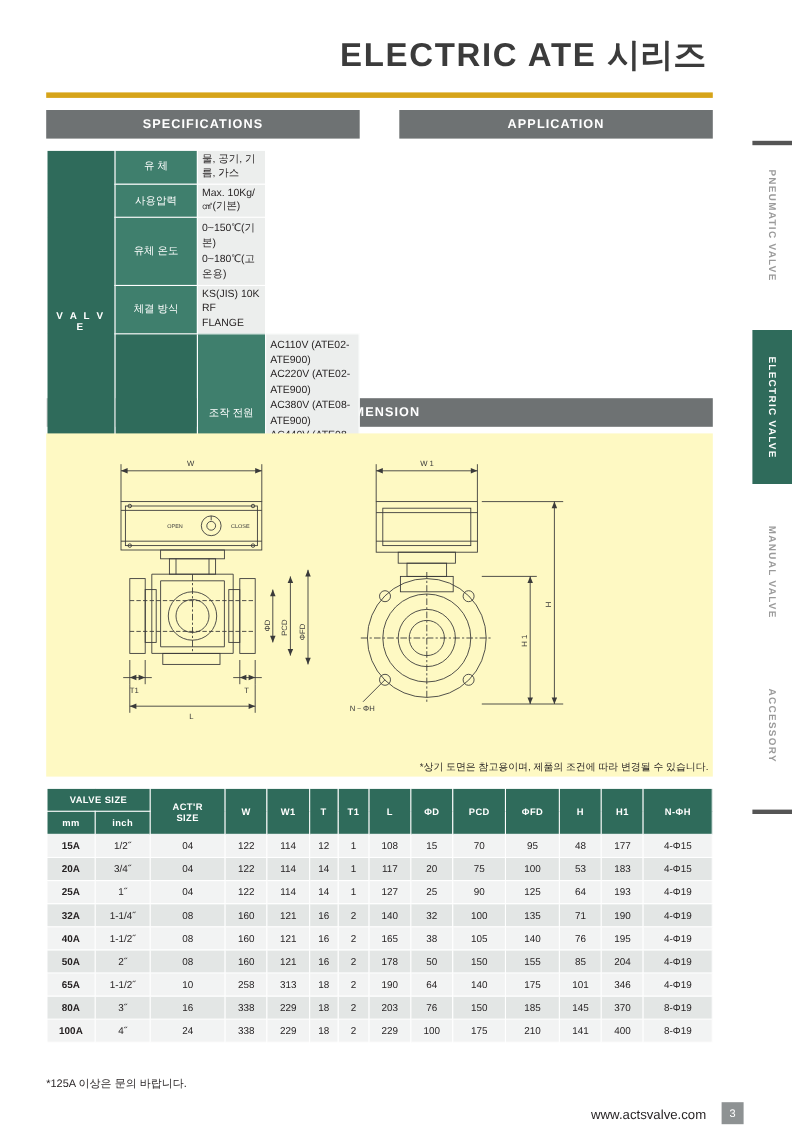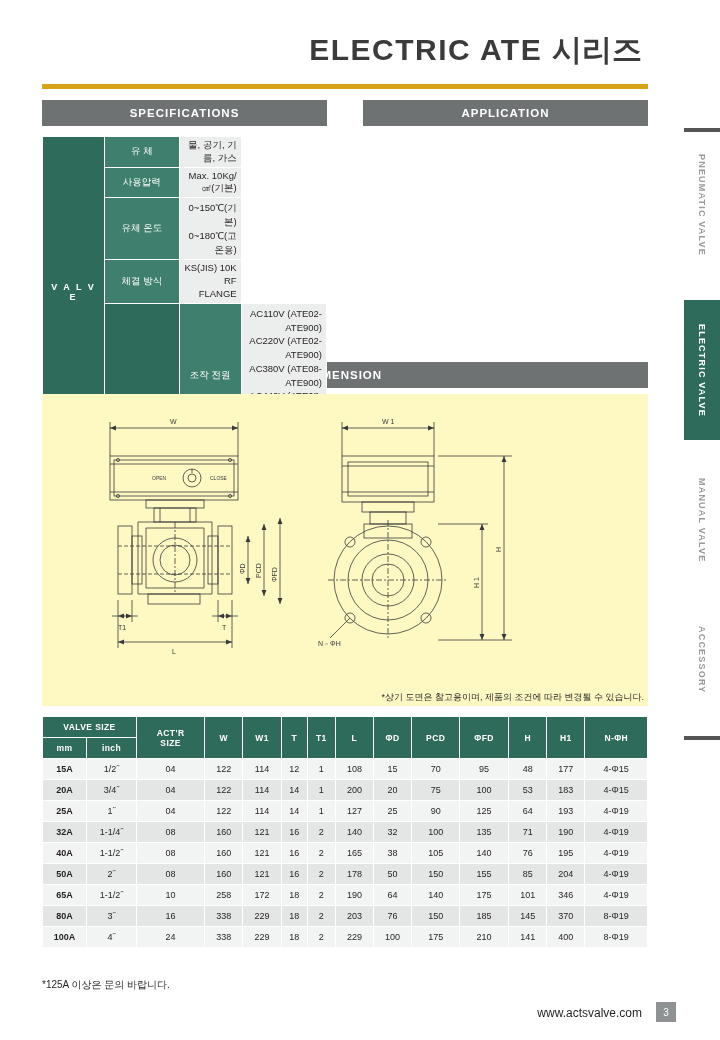--- a/index.html
+++ b/index.html
@@ -108,21 +108,21 @@
   .spec-table td.lbl {
     background: #3f7f6d;
     color: #ffffff;
     text-align: center;
     width: 62px;
     height: 19px;
     font-size: 9.5px;
   }
   .spec-table td.val {
     background: #eceeed;
-    text-align: right;
+    text-align: left;
     color: #231f20;
     line-height: 1.35;
   }
   .spec-table td.val.multi { line-height: 1.45; padding: 3px 4px; }
 
   
   .app-list {
     position: absolute;
     left: 372px; top: 140px;
     width: 276px;
@@ -445,21 +445,21 @@
           <td>4-Φ15</td>
         </tr>
         <tr>
           <td class="first">20A</td>
           <td>3/4˝</td>
           <td>04</td>
           <td>122</td>
           <td>114</td>
           <td>14</td>
           <td>1</td>
-          <td>200</td>
+          <td>117</td>
           <td>20</td>
           <td>75</td>
           <td>100</td>
           <td>53</td>
           <td>183</td>
           <td>4-Φ15</td>
         </tr>
         <tr>
           <td class="first">25A</td>
           <td>1˝</td>
@@ -522,21 +522,21 @@
           <td>155</td>
           <td>85</td>
           <td>204</td>
           <td>4-Φ19</td>
         </tr>
         <tr>
           <td class="first">65A</td>
           <td>1-1/2˝</td>
           <td>10</td>
           <td>258</td>
-          <td>172</td>
+          <td>313</td>
           <td>18</td>
           <td>2</td>
           <td>190</td>
           <td>64</td>
           <td>140</td>
           <td>175</td>
           <td>101</td>
           <td>346</td>
           <td>4-Φ19</td>
         </tr>

